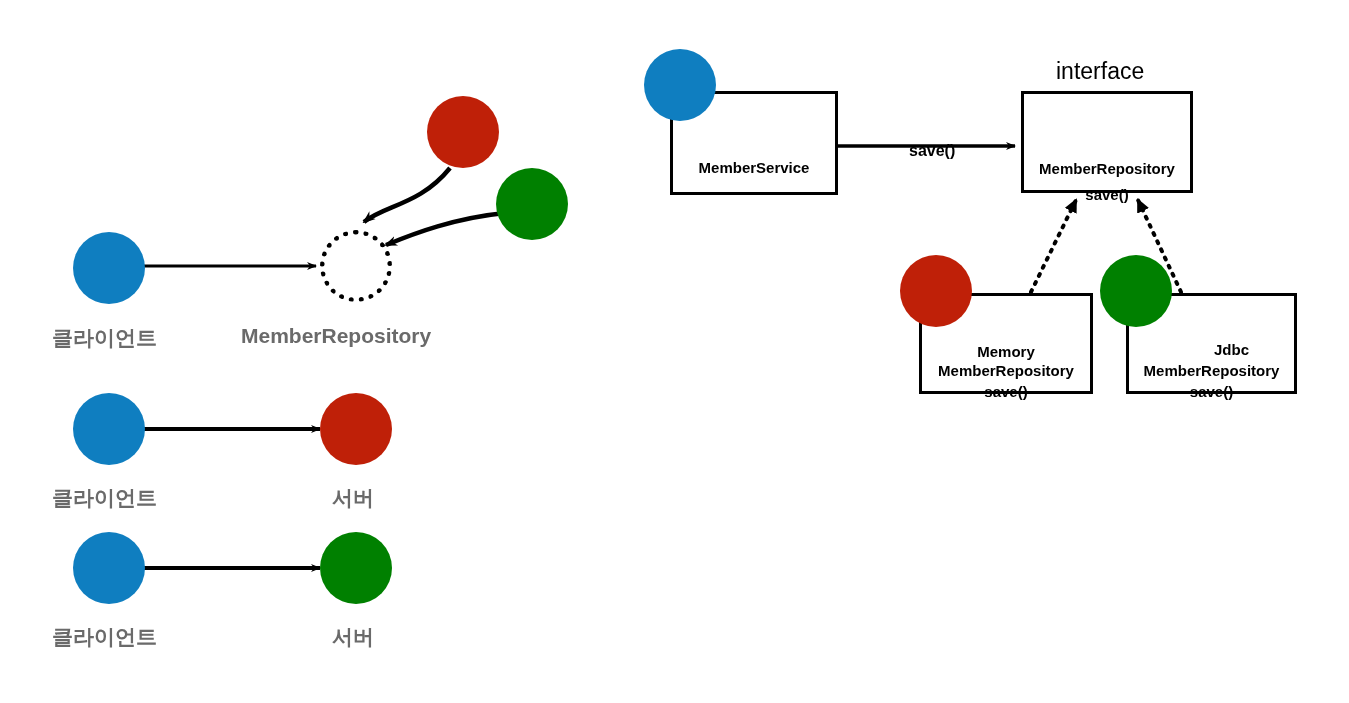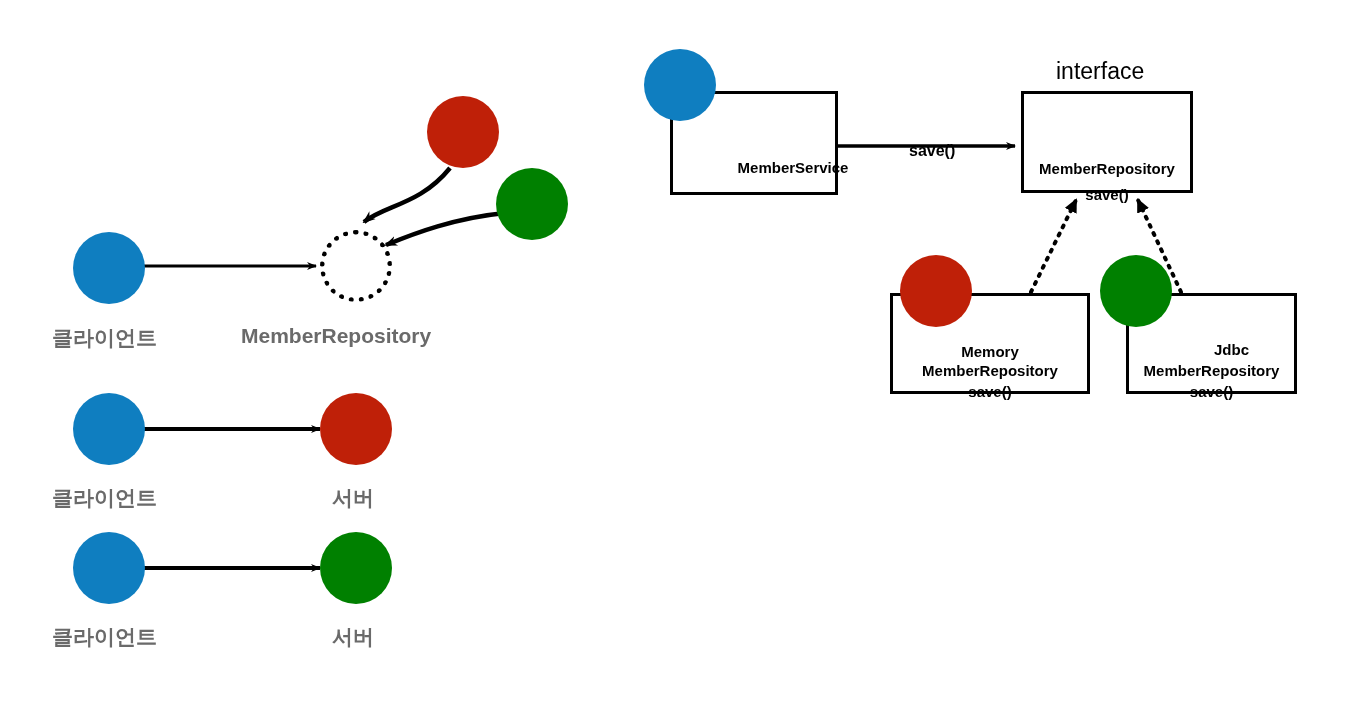--- a/index.html
+++ b/index.html
@@ -124,34 +124,34 @@
   <div class="circle" style="left:320px; top:393px; width:72px; height:72px; background:#bf2008;"></div>
   <div class="lbl gray-label" style="left:52px; top:484px;">클라이언트</div>
   <div class="lbl gray-label" style="left:332px; top:484px;">서버</div>
 
   <div class="circle" style="left:73px; top:532px; width:72px; height:72px; background:#0f7ec0;"></div>
   <div class="circle" style="left:320px; top:532px; width:72px; height:72px; background:#008000;"></div>
   <div class="lbl gray-label" style="left:52px; top:623px;">클라이언트</div>
   <div class="lbl gray-label" style="left:332px; top:623px;">서버</div>
 
   <div class="uml-box" style="left:670px; top:91px; width:168px; height:104px;">
-    <div class="box-label-stack uml-text" style="top:44px;padding-left:39px;">MemberService</div>
+    <div class="box-label-stack uml-text" style="top:44px;">MemberService</div>
   </div>
   <div class="circle" style="left:644px; top:49px; width:72px; height:72px; background:#0f7ec0;"></div>
 
   <div class="lbl uml-text" style="left:909px; top:122px; font-size:16px;">save()</div>
 
   <div class="lbl uml-text-plain" style="left:1056px; top:58px;">interface</div>
 
   <div class="uml-box" style="left:1021px; top:91px; width:172px; height:102px;">
     <div class="box-label-stack uml-text" style="top:45px;">MemberRepository</div>
     <div class="box-label-stack uml-text" style="top:71px;">save()</div>
   </div>
 
-  <div class="uml-box" style="left:890px; top:293px; width:200px; height:101px;">
+  <div class="uml-box" style="left:919px; top:293px; width:174px; height:101px;">
     <div class="box-label-stack uml-text" style="top:26px;">Memory</div>
     <div class="box-label-stack uml-text" style="top:45px;">MemberRepository</div>
     <div class="box-label-stack uml-text" style="top:66px;">save()</div>
   </div>
   <div class="circle" style="left:900px; top:255px; width:72px; height:72px; background:#bf2008;"></div>
 
   <div class="uml-box" style="left:1126px; top:293px; width:171px; height:101px;">
     <div class="box-label-stack uml-text" style="top:24px;padding-left:20px;">Jdbc</div>
     <div class="box-label-stack uml-text" style="top:45px;">MemberRepository</div>
     <div class="box-label-stack uml-text" style="top:66px;">save()</div>

